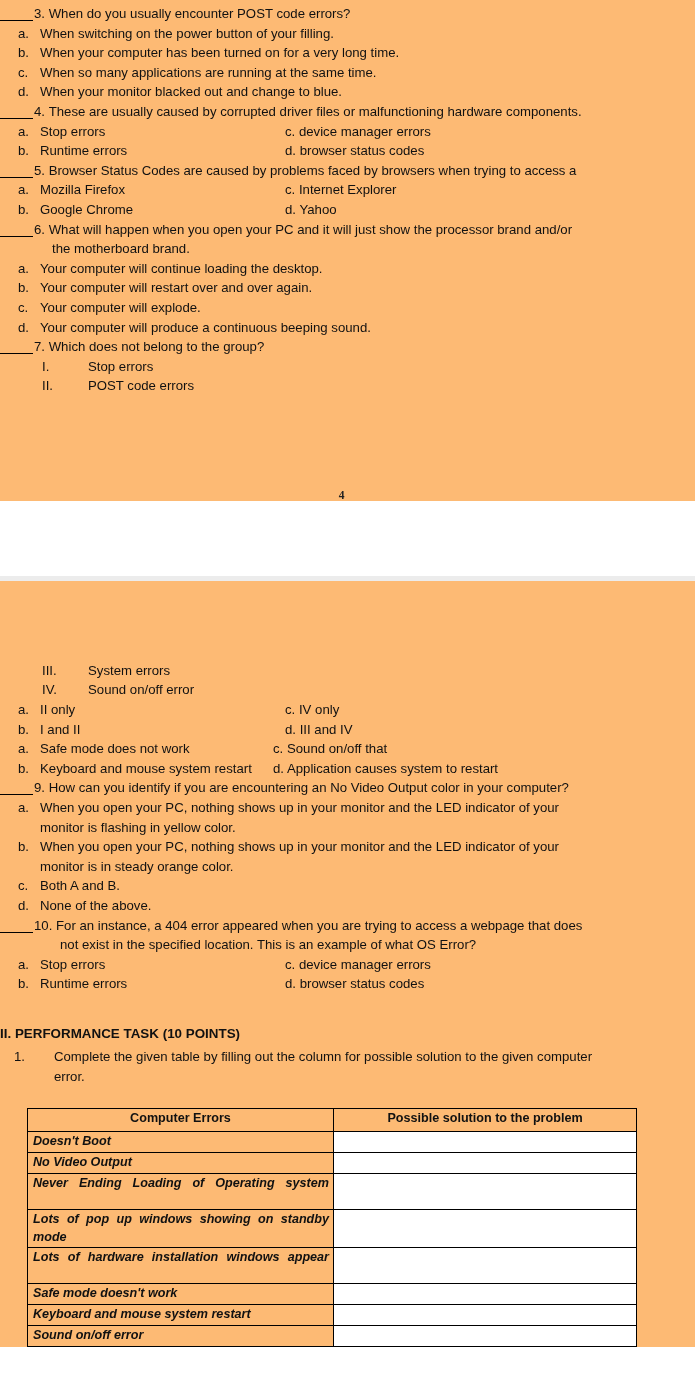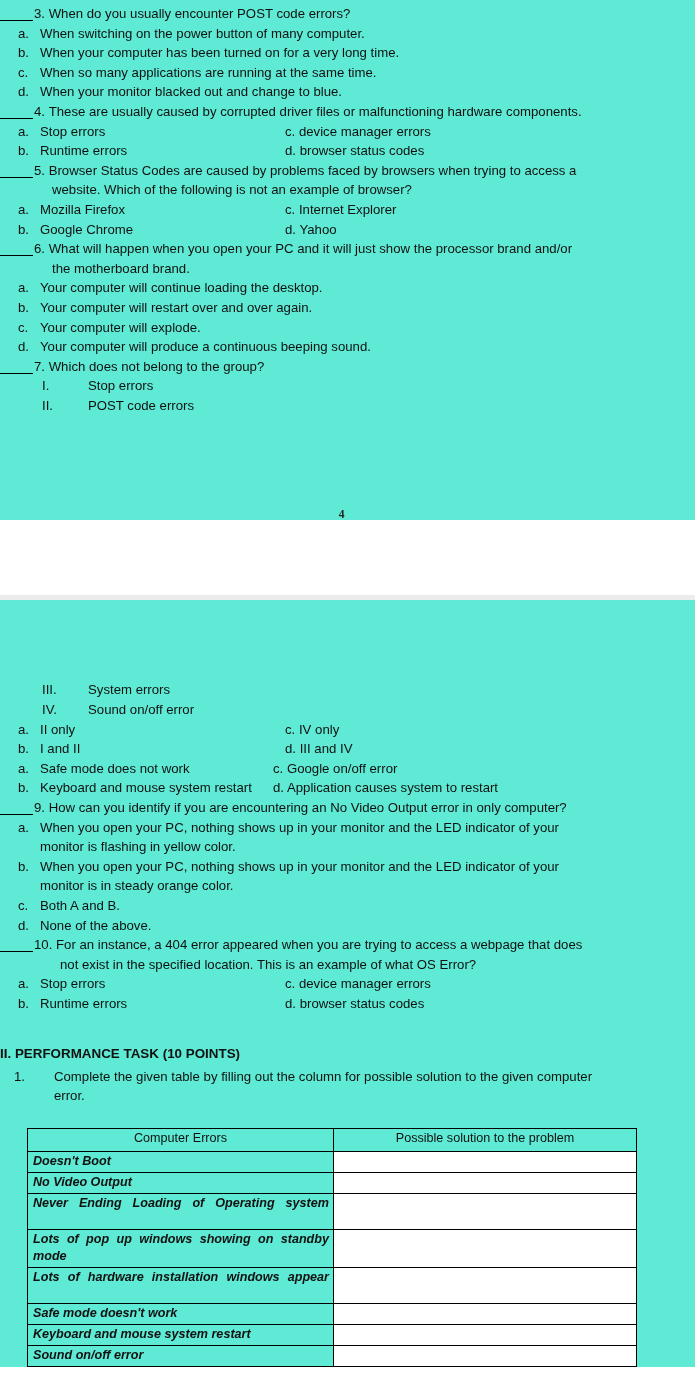--- a/index.html
+++ b/index.html
@@ -11,21 +11,21 @@
   body {
     width: 695px;
     height: 1387px;
     position: relative;
     font-family: "Liberation Sans", sans-serif;
     color: #111111;
     overflow: hidden;
   }
   .page {
     position: relative;
-    background: #5eead4;
+    background: #fdba74;
     box-sizing: border-box;
   }
   .page-one { padding: 0 12px 0 0; }
 
   
   .blank {
     display: inline-block;
     width: 33px;
     border-bottom: 1.6px solid #000;
     vertical-align: -3px;
@@ -110,21 +110,21 @@
     table-layout: fixed;
   }
   table.errors td, table.errors th {
     border: 1.3px solid #000;
     padding: 1px 4px;
     font-size: 12.6px;
     line-height: 17.5px;
     vertical-align: top;
   }
   table.errors th {
-    font-weight: normal;
+    font-weight: bold;
     text-align: center;
     height: 20px;
   }
   table.errors td.err {
     font-weight: bold;
     font-style: italic;
     text-align: justify;
     text-align-last: justify;
     padding-left: 5px;
   }
@@ -142,21 +142,21 @@
 <body>
 
 <div class="page page-one" style="padding-top:4px;">
 
   <div class="qblock">
     <span class="blank"></span><span>3.</span>&nbsp;<span>When do you usually encounter POST code errors?</span>
   </div>
   <div class="choices">
     <div class="choice-row">
         <span class="ch-letter">a.</span>
-        <span class="ch-text">When switching on the power button of many computer.</span>
+        <span class="ch-text">When switching on the power button of your filling.</span>
       </div>
     <div class="choice-row">
         <span class="ch-letter">b.</span>
         <span class="ch-text">When your computer has been turned on for a very long time.</span>
       </div>
     <div class="choice-row">
         <span class="ch-letter">c.</span>
         <span class="ch-text">When so many applications are running at the same time.</span>
       </div>
     <div class="choice-row">
@@ -176,21 +176,20 @@
       </div>
     <div class="choice-row">
         <span class="ch-letter">b.</span>
         <span class="ch-text">Runtime errors</span>
         <span class="ch-right">d. browser status codes</span>
       </div>
   </div>
 
   <div class="qblock">
     <span class="blank"></span><span>5.</span>&nbsp;<span>Browser Status Codes are caused by problems faced by browsers when trying to access a</span>
-    <span class="cont">website. Which of the following is not an example of browser?</span>
   </div>
   <div class="choices">
     <div class="choice-row">
         <span class="ch-letter">a.</span>
         <span class="ch-text">Mozilla Firefox</span>
         <span class="ch-right">c. Internet Explorer</span>
       </div>
     <div class="choice-row">
         <span class="ch-letter">b.</span>
         <span class="ch-text">Google Chrome</span>
@@ -263,31 +262,31 @@
         <span class="ch-letter">b.</span>
         <span class="ch-text">I and II</span>
         <span class="ch-right">d. III and IV</span>
       </div>
   </div>
 
   <div class="choices">
     <div class="choice-row">
         <span class="ch-letter">a.</span>
         <span class="ch-text">Safe mode does not work</span>
-        <span class="ch-right-tight">c. Google on/off error</span>
+        <span class="ch-right-tight">c. Sound on/off that</span>
       </div>
     <div class="choice-row">
         <span class="ch-letter">b.</span>
         <span class="ch-text">Keyboard and mouse system restart</span>
         <span class="ch-right-tight">d. Application causes system to restart</span>
       </div>
   </div>
 
   <div class="qblock">
-    <span class="blank"></span><span>9.</span>&nbsp;<span>How can you identify if you are encountering an No Video Output error in only computer?</span>
+    <span class="blank"></span><span>9.</span>&nbsp;<span>How can you identify if you are encountering an No Video Output color in your computer?</span>
   </div>
   <div class="choices">
     <div class="choice-full">
         <span class="ch-letter2">a.</span>
         <span class="ch-body">When you open your PC, nothing shows up in your monitor and the LED indicator of your</span>
         <span class="ch-body">monitor is flashing in yellow color.</span>
       </div>
     <div class="choice-full">
         <span class="ch-letter2">b.</span>
         <span class="ch-body">When you open your PC, nothing shows up in your monitor and the LED indicator of your</span>

